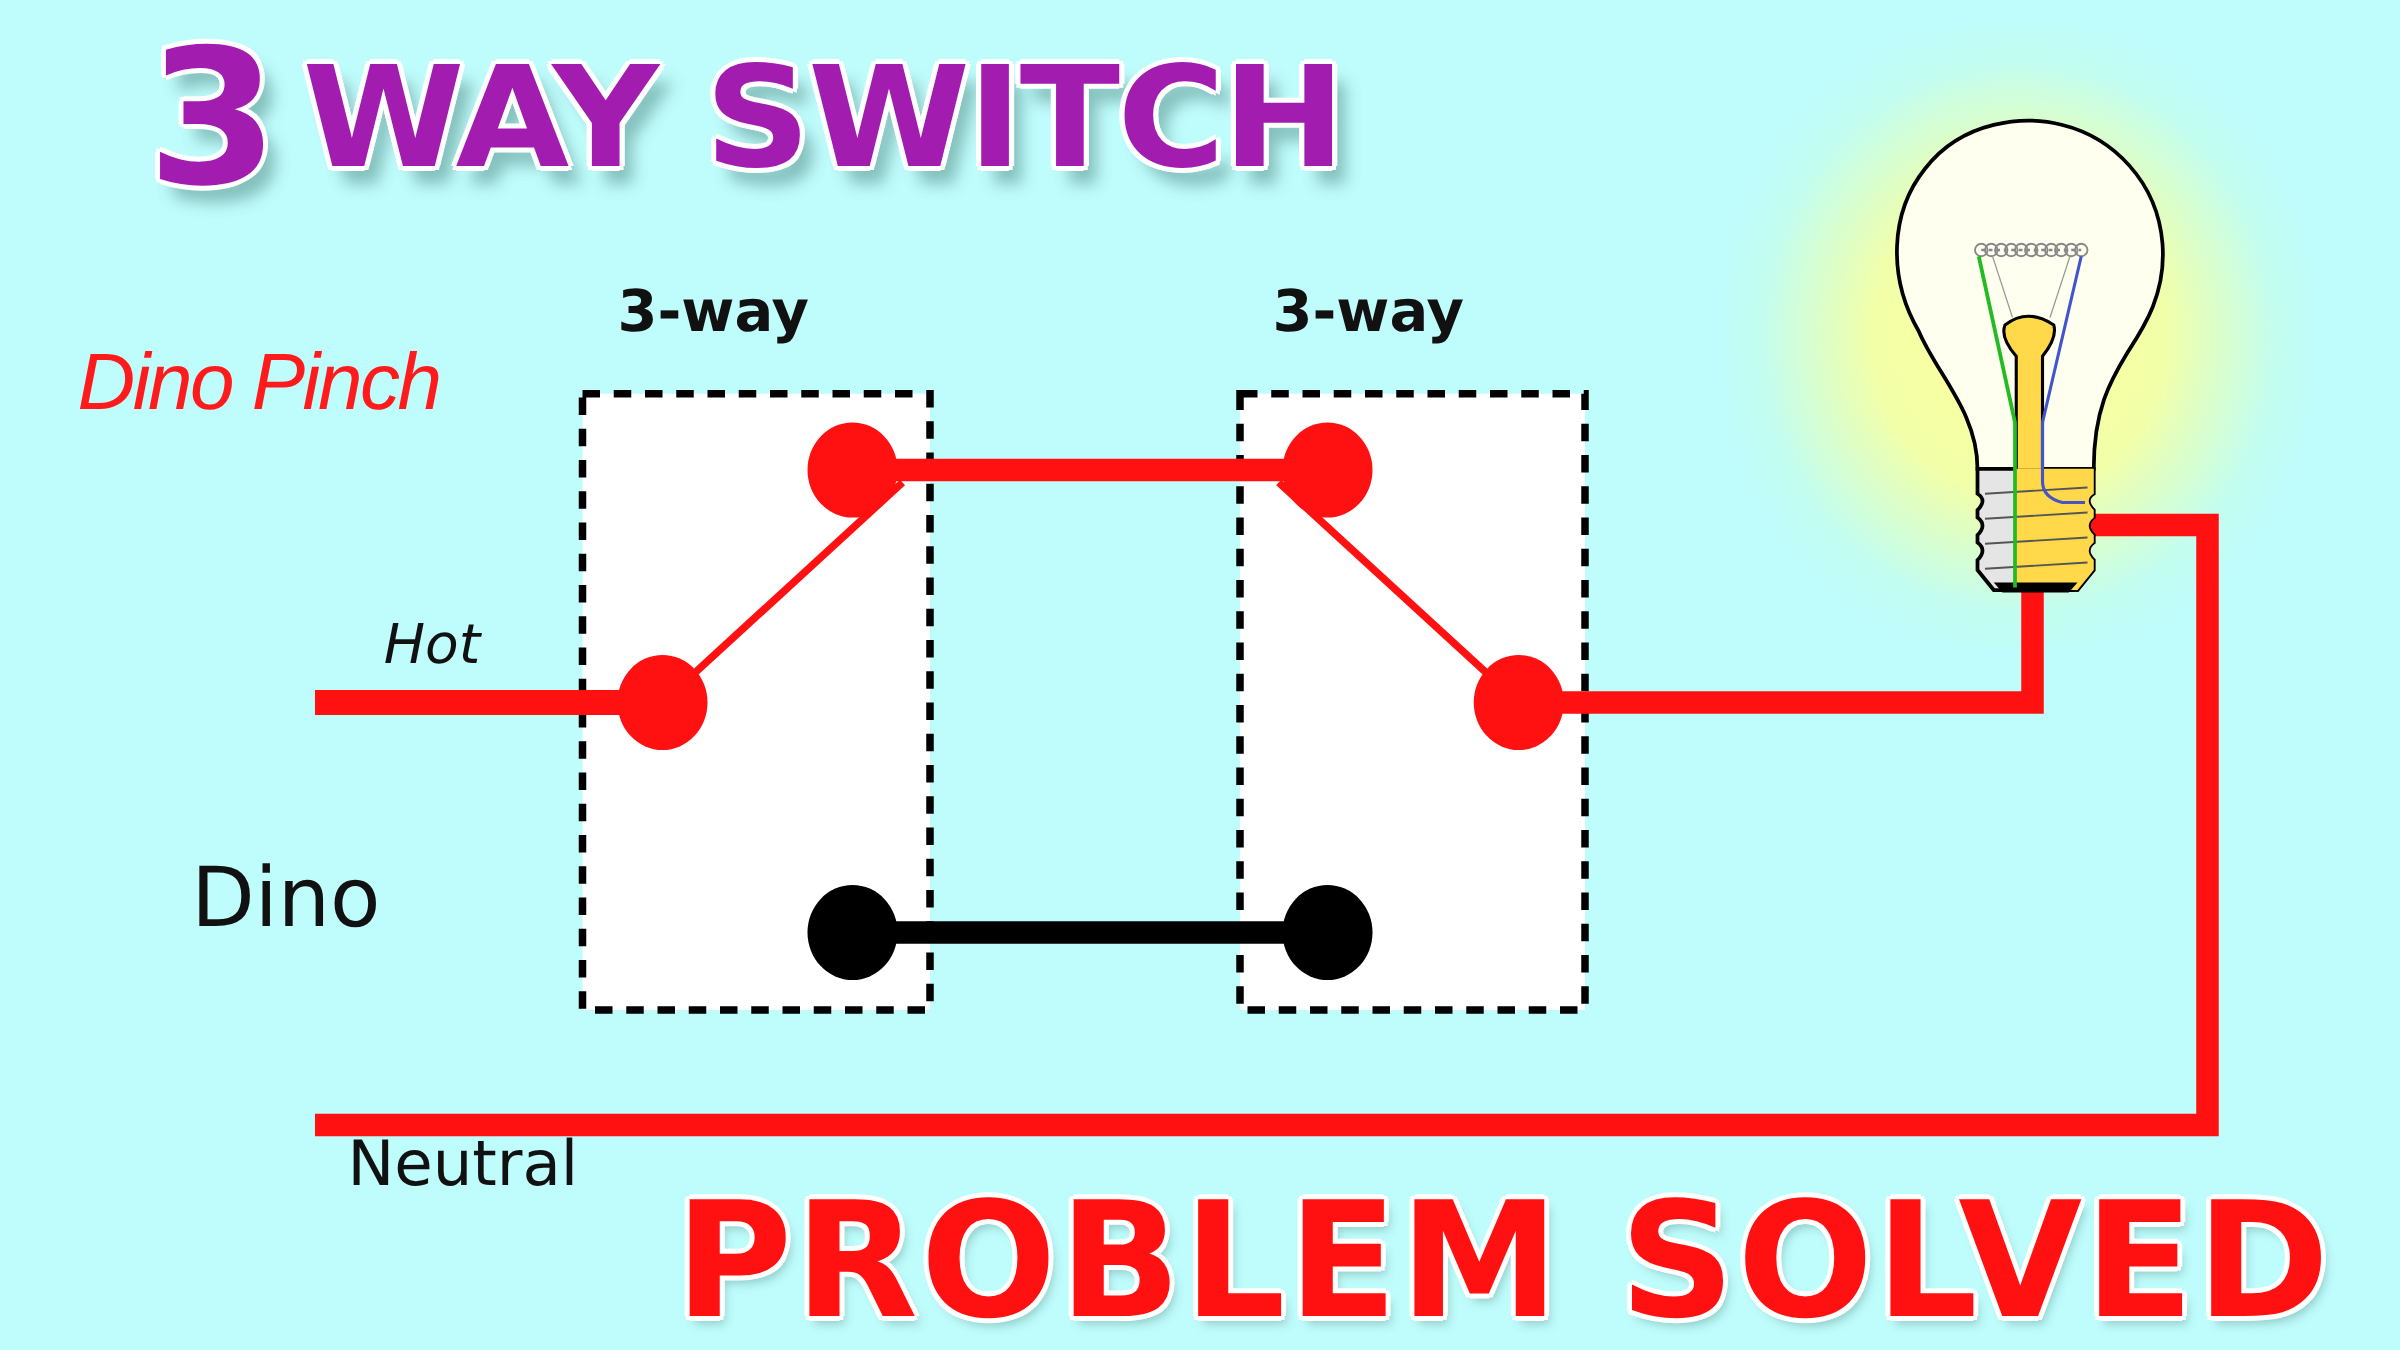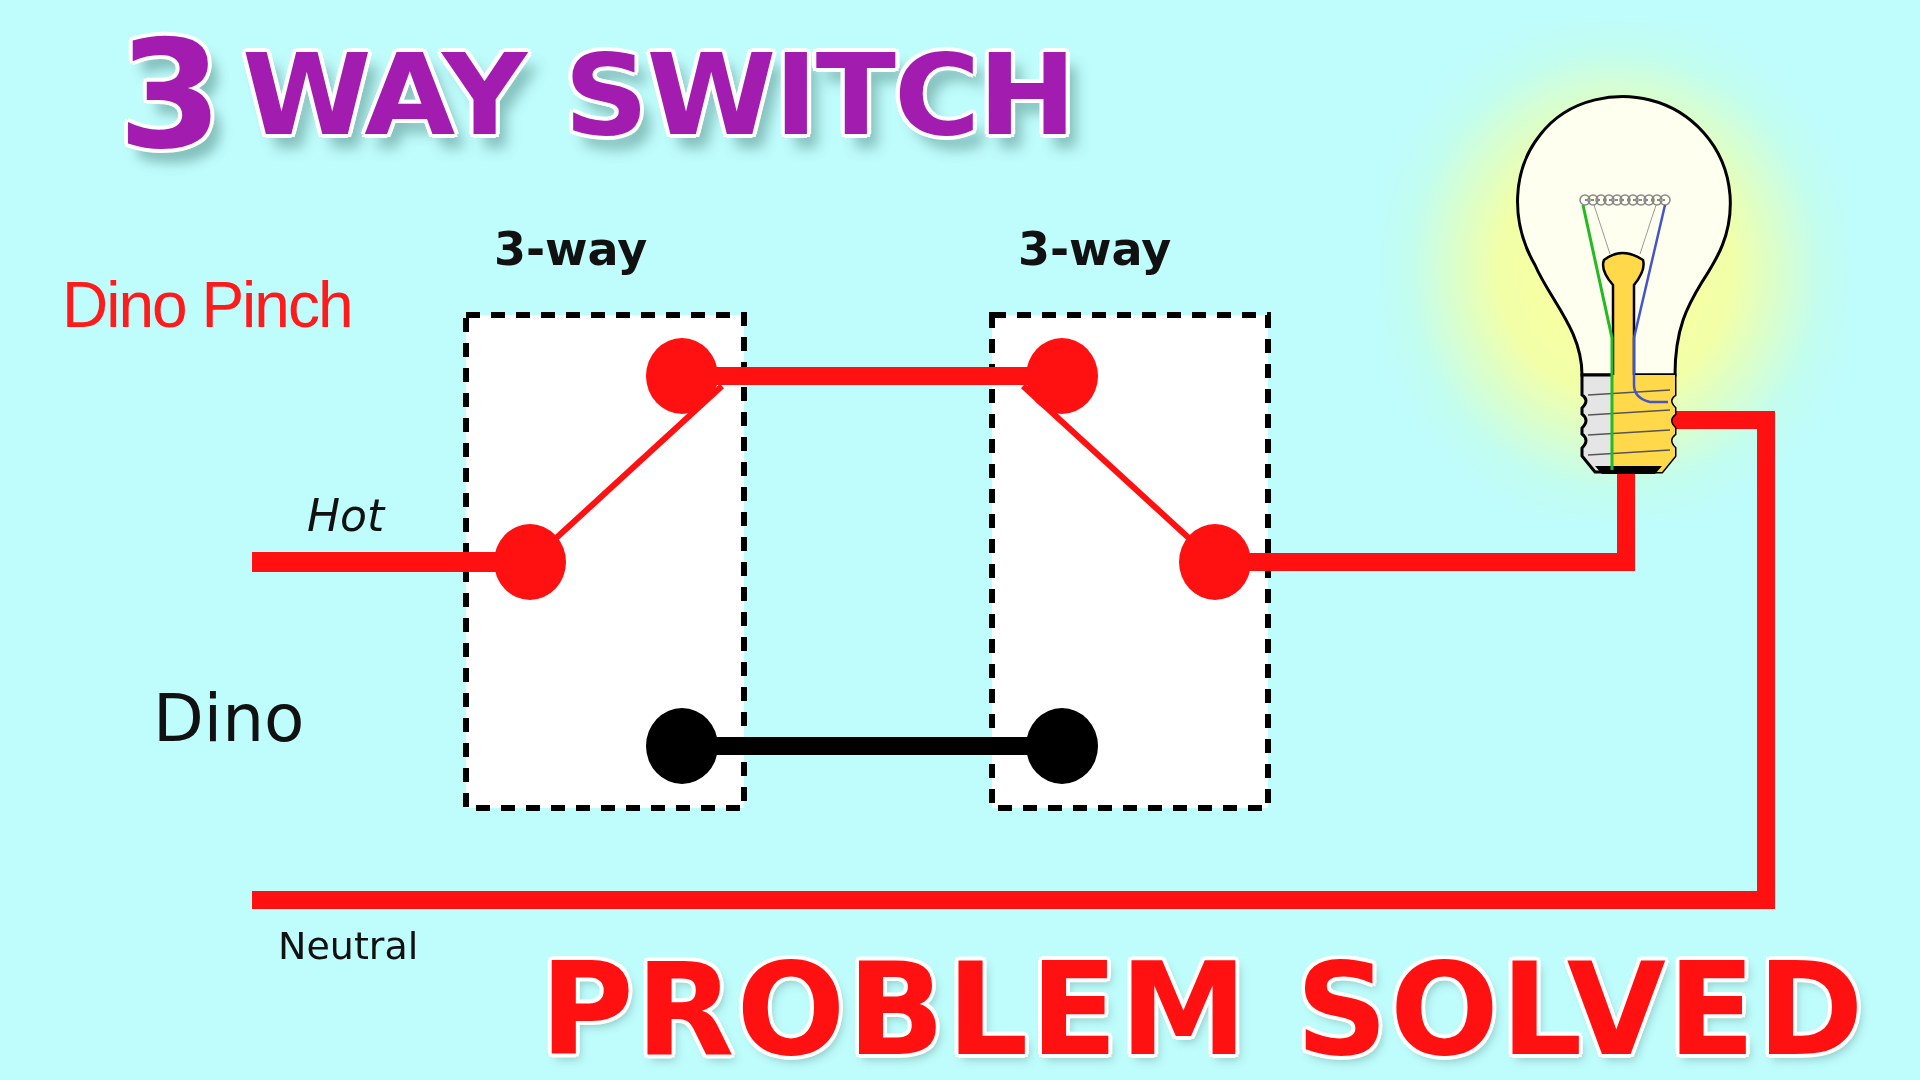--- a/index.html
+++ b/index.html
@@ -23,31 +23,31 @@
       0 0 0 #fff,
       3px 3px 0 #fff, -3px -3px 0 #fff, 3px -3px 0 #fff, -3px 3px 0 #fff,
       4px 0 0 #fff, -4px 0 0 #fff, 0 4px 0 #fff, 0 -4px 0 #fff,
       10px 14px 12px rgba(60,120,110,0.45);
     letter-spacing: -2px;
   }
   .title .num { font-size: 150px; vertical-align: top; display: inline-block; margin-right: 22px; line-height: 170px; }
   .title .rest { font-size: 112px; display: inline-block; line-height: 170px; transform: scaleX(1.05); transform-origin: left; }
   .brand {
     position: absolute; left: 62px; top: 268px;
-    font-family: "Liberation Sans", sans-serif; 
+    font-family: "Liberation Sans", sans-serif; font-style: italic;
     font-size: 64px; color: #ff1b1b; letter-spacing: -2px; white-space: nowrap;
   }
   .label {
     position: absolute; color: #111; white-space: nowrap;
     font-family: "DejaVu Sans", sans-serif;
   }
   .sw-label { font-size: 46px; top: 222px; font-weight: bold; }
   .hot-label { font-size: 44px; left: 307px; top: 490px; font-style: italic; }
   .mains-label { font-size: 66px; left: 153px; top: 680px; }
-  .neutral-label { font-size: 38px; left: 278px; top: 924px; }
+  .neutral-label { font-size: 50px; left: 278px; top: 902px; }
   .footer {
     position: absolute; left: 540px; top: 935px;
     font-family: "DejaVu Sans", sans-serif; font-weight: bold;
     font-size: 128px; color: #ff1111; white-space: nowrap; letter-spacing: 2px;
     text-shadow:
       3px 3px 0 #fff, -3px -3px 0 #fff, 3px -3px 0 #fff, -3px 3px 0 #fff,
       4px 0 0 #fff, -4px 0 0 #fff, 0 4px 0 #fff, 0 -4px 0 #fff,
       4px 6px 8px rgba(60,120,110,0.35);
     line-height: 150px;
   }

